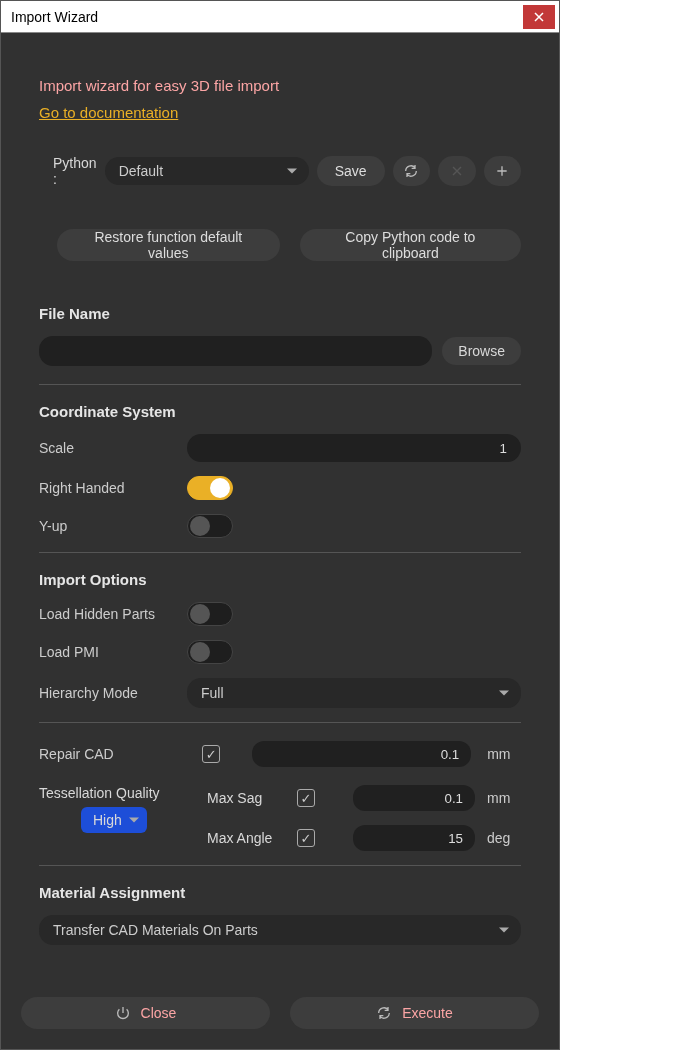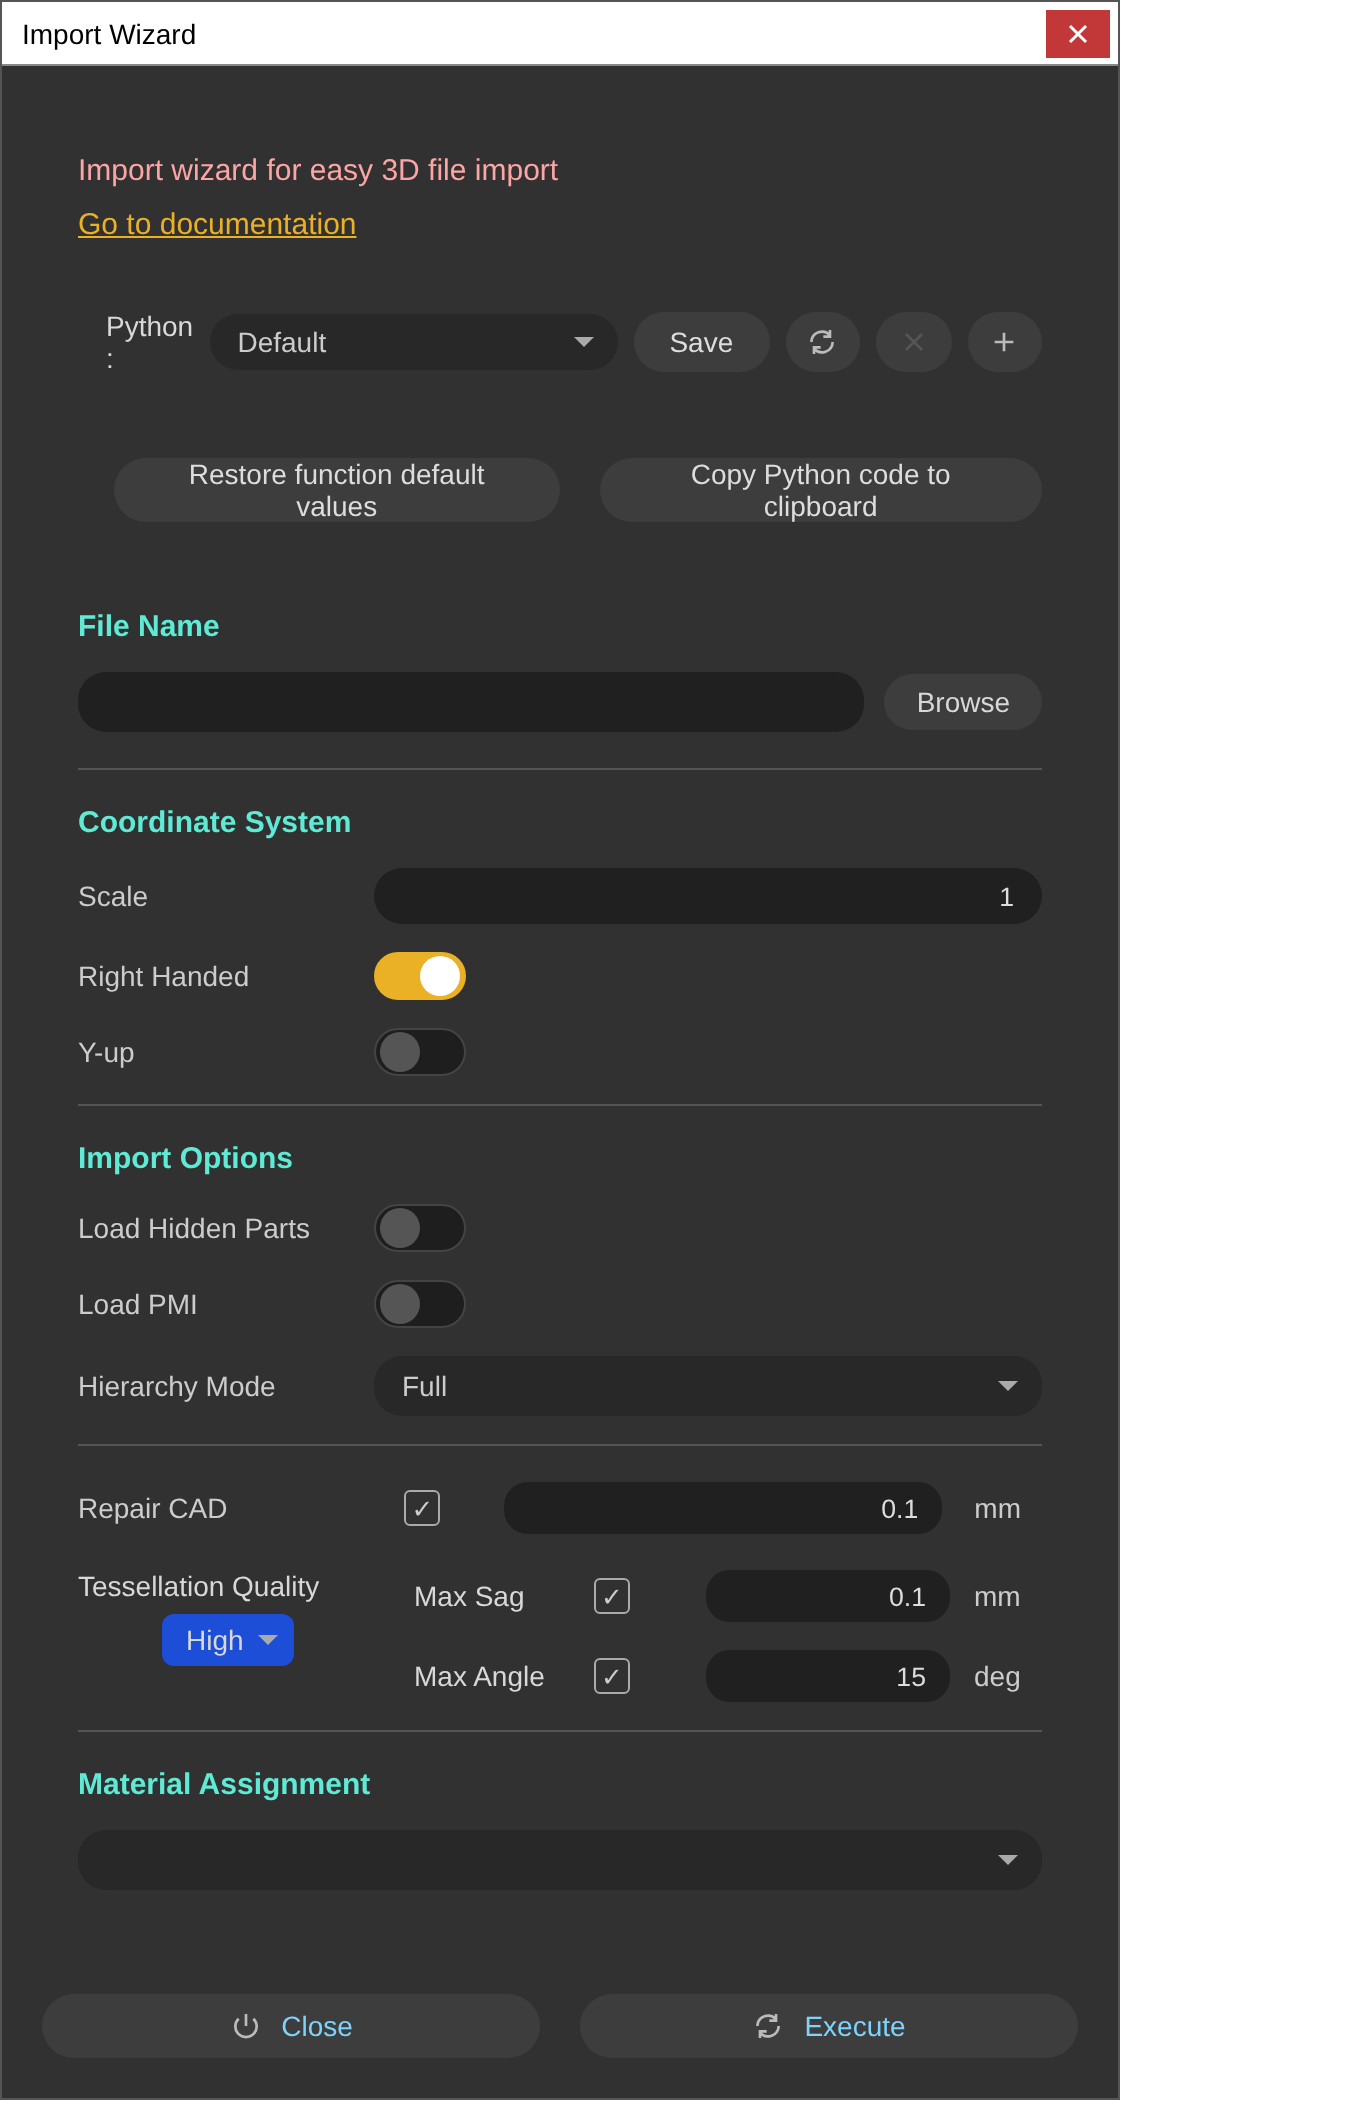--- a/index.html
+++ b/index.html
@@ -82,21 +82,21 @@
       display: flex;
       align-items: center;
       justify-content: center;
       cursor: pointer;
       font-size: 14px;
     }
     .pill-btn.icon-only { width: 44px; padding: 0; color:#888; }
     .pill-btn.icon-only.dimmed { color: #555; }
     .big-row { display: flex; gap: 20px; margin-bottom: 44px; padding-left: 18px; }
     .pill-btn.wide { padding: 0 28px; height: 32px; border-radius: 16px; }
-    .section-title { font-weight: 600; color: #5eead4; font-size: 15px; margin-bottom: 14px; }
+    .section-title { font-weight: 600; color: #e5e5e5; font-size: 15px; margin-bottom: 14px; }
     .row { display: flex; align-items: center; margin-bottom: 14px; }
     .row-label { width: 148px; color: #ccc; }
     .text-input {
       background: #202020;
       border: none;
       border-radius: 14px;
       height: 28px;
       color: #ddd;
       padding: 0 14px;
       flex: 1;
@@ -147,21 +147,21 @@
     .hmode-row { display:flex; align-items:center; gap: 14px; margin-bottom: 14px; }
     .hmode-row .row-label { width: 134px; }
     .hmode-dd { flex:1; }
     .mat-dd { margin-bottom: 18px; }
     .footer {
       padding: 14px 20px 20px 20px;
       display:flex; gap: 20px;
     }
     .foot-btn {
       flex:1; height: 32px; border-radius: 16px;
-      background: #3d3d3d; color:#7dd3fc; border:none;
+      background: #3d3d3d; color:#fca5a5; border:none;
       display:flex; align-items:center; justify-content:center; gap:10px;
       cursor:pointer; font-size:14px;
     }
     .svg-icon { width:16px; height:16px; fill:none; stroke:#bbb; stroke-width:2; }
   </style>
 </head>
 <body>
 
 <div class="window">
 
@@ -290,20 +290,21 @@
           <input class="num-input" value="15" style="">
           <span class="unit">deg</span>
         </div>
       </div>
     </div>
     <hr class="sep">
 
     
     <div class="section-title">Material Assignment</div>
     <div class="wide-dropdown mat-dd">
+      <span>Transfer CAD Materials On Parts</span>
       <span class="dropdown-caret"></span>
     </div>
 
   </div>
 
   <div class="footer">
     <button class="foot-btn">
       <svg class="svg-icon" viewBox="0 0 24 24">
           <path d="M12 3v9M6.5 6.5a8 8 0 1 0 11 0"></path>
         </svg>

